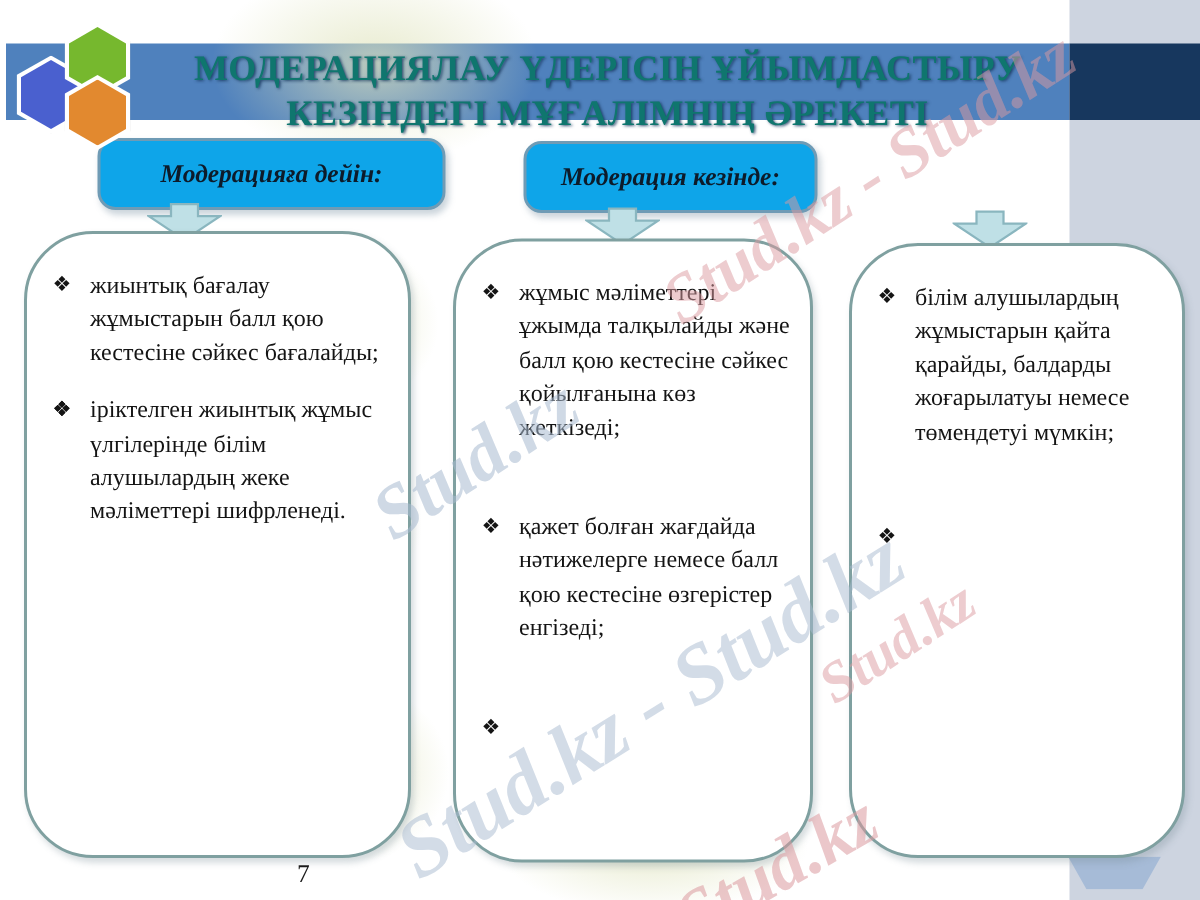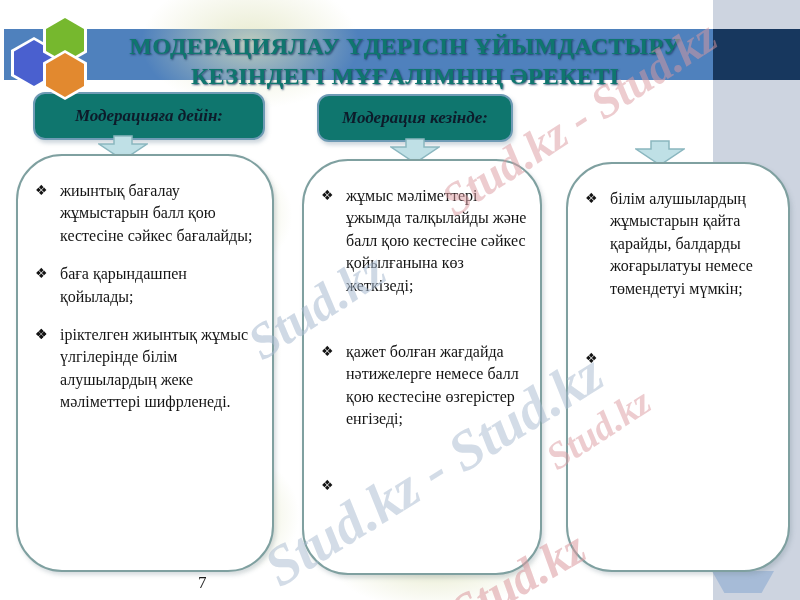--- a/index.html
+++ b/index.html
@@ -20,23 +20,23 @@
 
   
   .hex{clip-path:polygon(50% 0,100% 25%,100% 75%,50% 100%,0 75%,0 25%);position:absolute;}
   .hex-outer{background:#ffffff;filter:drop-shadow(1px 2px 2px rgba(0,0,0,.35));z-index:5;}
   .hex-inner{position:absolute;left:3px;top:3px;right:3px;bottom:3px;}
   .hex-green-o{left:43px;top:15px;width:44px;height:50px;}
   .hex-blue-o{left:11px;top:37px;width:46px;height:52px;}
   .hex-orange-o{left:43px;top:50px;width:44px;height:50px;}
 
   
-  .header-box{position:absolute;background:#0f766e;border:2px solid #6f9bb5;border-radius:12px;
+  .header-box{position:absolute;background:#0ea5e9;border:2px solid #6f9bb5;border-radius:12px;
          display:flex;align-items:center;justify-content:center;font-weight:bold;font-style:italic;
-         font-size:17px;color:#0d1b2a;box-shadow:2px 3px 4px rgba(110,135,155,.35);z-index:3;}
+         font-size:17px;color:#0d1b2a;box-shadow:2px 3px 4px rgba(110,135,155,.35);z-index:3;margin-left:32px;}
   .hb1{left:33px;top:92px;width:228px;height:44px;}
   .hb2{left:317px;top:94px;width:192px;height:44px;}
   .hb3{left:562px;top:97px;width:228px;height:44px;}
 
   
   .down-arrow{position:absolute;z-index:3;}
   .a1{left:98px;top:135px;}
   .a2{left:390px;top:138px;}
   .a3{left:635px;top:140px;}
 
@@ -116,21 +116,20 @@
   </svg>
 
   <div class="content-box cb1">
     <ul class="bullet-list">
       <li>
         <span class="bullet">❖</span>
         <span>жиынтық бағалау жұмыстарын балл қою кестесіне сәйкес бағалайды;</span>
       </li>
       <li>
         <span class="bullet">❖</span>
-        <span>баға қарындашпен қойылады;</span>
       </li>
       <li>
         <span class="bullet">❖</span>
       </li>
       <li class="red-item">
         <span class="bullet">❖</span>
         <span>іріктелген жиынтық жұмыс үлгілерінде білім алушылардың жеке мәліметтері шифрленеді.</span>
       </li>
     </ul>
   </div>

